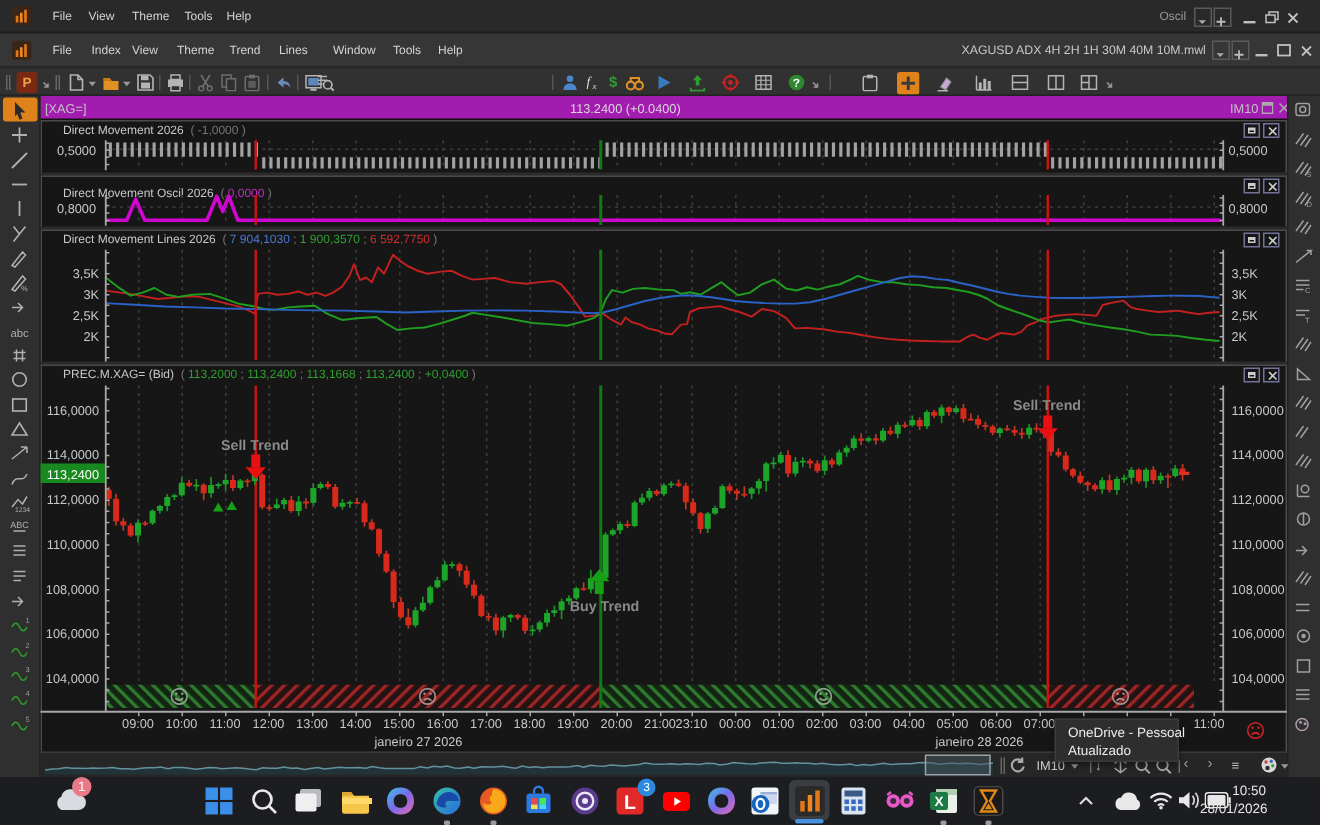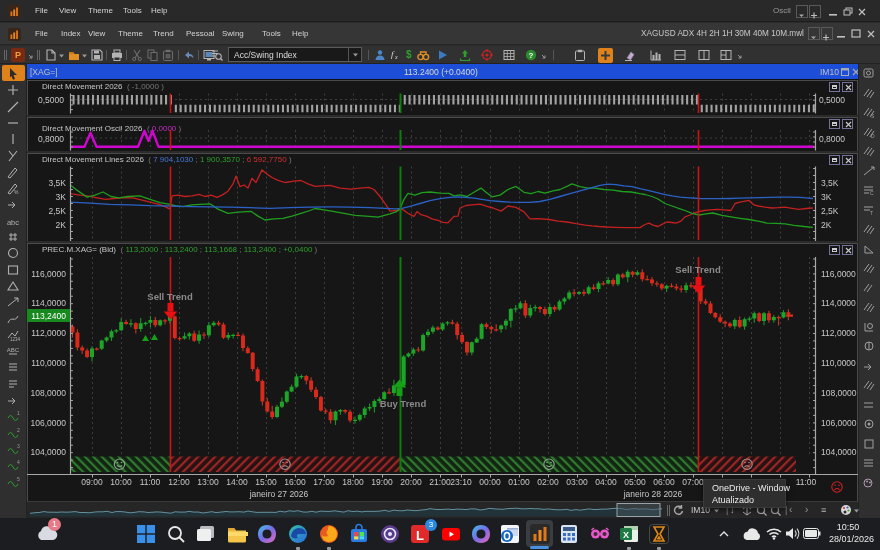--- a/index.html
+++ b/index.html
@@ -47,22 +47,22 @@
           <rect width="13" height="13" rx="2" fill="#3a2618"></rect>
           <rect x="2.5" y="6.5" width="1.8" height="4.5" fill="#e07818"></rect>
           <rect x="5.3" y="4.5" width="1.8" height="6.5" fill="#f08820"></rect>
           <rect x="8.1" y="2.5" width="1.8" height="8.5" fill="#e07818"></rect>
         </svg></div>
 <div class="menu" style="left:35px">File</div>
       <div class="menu" style="left:61px">Index</div>
 <div class="menu" style="left:88px">View</div>
       <div class="menu" style="left:118px">Theme</div>
 <div class="menu" style="left:153px">Trend</div>
-      <div class="menu" style="left:186px">Pessoal</div>
-<div class="menu" style="left:222px">Swing</div>
+      <div class="menu" style="left:186px">Lines</div>
+<div class="menu" style="left:222px">Window</div>
       <div class="menu" style="left:262px">Tools</div>
 <div class="menu" style="left:292px">Help</div>
 <div style="position:absolute;left:641px;top:6px;color:#c8c8c8;font-size:8.2px">XAGUSD ADX 4H 2H 1H 30M 40M 10M.mwl</div>
 <div class="wbtn" style="left:808px;top:4px"><svg width="9" height="9" viewBox="0 0 9 9">
           <path d="M2 3.5 L4.5 6 L7 3.5z" fill="#aaa"></path>
         </svg></div>
 <div class="wbtn" style="left:821px;top:4px"><svg width="9" height="9" viewBox="0 0 9 9">
           <path d="M4 1.5 v6 M1 4.5 h6" stroke="#bbb" stroke-width="1.2"></path>
         </svg></div>
 <svg style="position:absolute;left:836px;top:6px" width="10" height="10" viewBox="0 0 10 10">
@@ -132,25 +132,20 @@
 <svg style="position:absolute;left:203px;top:3px" width="12" height="12" viewBox="0 0 12 12">
         <rect x="1" y="1.5" width="10" height="8" fill="none" stroke="#b4b4b4"></rect>
         <rect x="2.5" y="3" width="7" height="5" fill="#5a88b8"></rect>
         <rect x="4" y="10" width="4" height="1.5" fill="#b4b4b4"></rect>
       </svg>
       <svg style="position:absolute;left:211px;top:3px" width="12" height="12" viewBox="0 0 12 12">
         <path d="M1 2h6 M1 4.5h6 M1 7h3" stroke="#b4b4b4"></path>
         <circle cx="7.5" cy="7.5" r="2.8" fill="none" stroke="#b4b4b4" stroke-width="1.1"></circle>
         <path d="M9.5 9.5 L11.5 11.5" stroke="#b4b4b4" stroke-width="1.3"></path>
       </svg>
-<div style="position:absolute;left:228px;top:1px;width:134px;height:15px;background:#191919;border:1px solid #5a5a5a;color:#ddd;font-size:8.5px;line-height:14px;padding-left:5px">Acc/Swing Index<span style="position:absolute;right:0;top:0;width:13px;height:13px;border-left:1px solid #555">
-          <svg style="position:absolute;left:3px;top:4px" width="7" height="6" viewBox="0 0 7 6">
-            <path d="M1 1.5 L3.5 4.5 L6 1.5z" fill="#999"></path>
-          </svg>
-        </span></div>
 <div style="position:absolute;left:368px;top:4px;width:1px;height:10px;background:#555"></div>
 <svg style="position:absolute;left:374px;top:3px" width="12" height="12" viewBox="0 0 12 12">
         <circle cx="6" cy="3.5" r="2.2" fill="#4a86c8"></circle>
         <path d="M1.5 11 a4.5 4.5 0 0 1 9 0z" fill="#4a86c8"></path>
       </svg>
       <svg style="position:absolute;left:390px;top:2px" width="12" height="13" viewBox="0 0 12 13">
         <text x="1" y="9" font-size="9" font-style="italic" fill="#ddd" font-family="Liberation Serif">f</text>
         <text x="5" y="11" font-size="6" font-style="italic" fill="#ddd" font-family="Liberation Serif">x</text>
       </svg>
       <svg style="position:absolute;left:404px;top:2px" width="12" height="13" viewBox="0 0 12 13">
@@ -212,23 +207,23 @@
         <path d="M6 1.5 v9" stroke="#b4b4b4"></path>
       </svg>
       <svg style="position:absolute;left:720px;top:3px" width="12" height="12" viewBox="0 0 12 12">
         <rect x="1" y="1.5" width="10" height="9" fill="none" stroke="#b4b4b4"></rect>
         <path d="M6 1.5 v9 M1 6 h5" stroke="#b4b4b4"></path>
       </svg>
 <svg style="position:absolute;left:737px;top:8px" width="5" height="5" viewBox="0 0 5 5">
         <path d="M1 1 L4 4 M4 1.5 V4 H1.5" stroke="#999" stroke-width="1" fill="none"></path>
       </svg>
 </div>
-<div style="position:absolute;left:0;top:64px;width:880px;height:16px;background:#1d4ed8;border-bottom:1px solid #111">
+<div style="position:absolute;left:0;top:64px;width:880px;height:16px;background:#a21caf;border-bottom:1px solid #111">
 <div style="position:absolute;left:30px;top:3px;color:#c0c0c0;font-size:8.5px">[XAG=]</div>
-<div style="position:absolute;left:404px;top:3px;color:#d8d8d8;font-size:8.5px">113.2400 (+0.0400)</div>
+<div style="position:absolute;left:380px;top:3px;color:#d8d8d8;font-size:8.5px">113.2400 (+0.0400)</div>
 <div style="position:absolute;left:820px;top:3px;color:#c0c0c0;font-size:8.5px">IM10</div>
 <svg style="position:absolute;left:841px;top:4px" width="8" height="8" viewBox="0 0 8 8">
         <rect x="0.5" y="0.5" width="7" height="7" fill="none" stroke="#aaa"></rect>
         <rect x="0.5" y="0.5" width="7" height="2" fill="#aaa"></rect>
       </svg>
 <svg style="position:absolute;left:852px;top:4px" width="8" height="8" viewBox="0 0 8 8">
         <path d="M1 1 L7 7 M7 1 L1 7" stroke="#aaa" stroke-width="1.1"></path>
       </svg>
 </div>
 
@@ -612,21 +607,21 @@
       <text x="653" y="497" text-anchor="middle" class="axlab">janeiro 28 2026</text>
       <circle cx="837" cy="487" r="5.2" fill="none" stroke="#cc2222" stroke-width="1.1"></circle>
       <circle cx="835" cy="485.2" r="0.8" fill="#cc2222"></circle>
       <circle cx="839" cy="485.2" r="0.8" fill="#cc2222"></circle>
       <path d="M834.4 489.8 q2.6 -2.6 5.2 0" stroke="#cc2222" stroke-width="1.1" fill="none"></path>
 <path d="M30 513.3 L35 512.7 L39 512.5 L44 511.6 L48 512.2 L53 512.2 L57 512.3 L62 512.0 L66 512.2 L71 512.0 L75 511.6 L80 512.5 L85 512.5 L89 512.8 L94 512.1 L98 511.8 L103 511.8 L107 511.3 L112 512.5 L116 511.6 L121 511.6 L125 512.0 L130 512.8 L135 512.3 L139 511.7 L144 511.9 L148 512.5 L153 512.2 L157 511.9 L162 512.2 L166 512.7 L171 513.2 L175 511.8 L180 512.1 L185 512.1 L189 511.4 L194 512.1 L198 512.0 L203 513.0 L207 512.4 L212 511.7 L216 512.6 L221 512.1 L226 511.5 L230 511.9 L235 511.9 L239 511.7 L244 512.1 L248 511.0 L253 511.9 L257 512.4 L262 512.3 L266 512.3 L271 512.3 L276 512.4 L280 511.2 L285 512.0 L289 510.8 L294 511.3 L298 510.7 L303 512.0 L307 512.1 L312 511.3 L316 512.2 L321 511.1 L326 511.4 L330 511.4 L335 510.8 L339 511.5 L344 512.1 L348 510.7 L353 511.6 L357 511.1 L362 511.9 L366 511.3 L371 511.4 L376 511.3 L380 511.1 L385 510.3 L389 511.4 L394 510.1 L398 510.7 L403 510.8 L407 510.0 L412 510.4 L416 510.7 L421 510.1 L426 509.6 L430 508.6 L435 509.4 L439 509.5 L444 509.4 L448 509.1 L453 509.6 L457 509.1 L462 509.3 L466 509.6 L471 508.8 L476 509.0 L480 510.0 L485 509.4 L489 508.4 L494 508.8 L498 509.1 L503 509.3 L507 508.7 L512 508.4 L517 508.2 L521 508.8 L526 508.8 L530 508.5 L535 508.8 L539 508.8 L544 509.4 L548 508.9 L553 509.5 L557 509.8 L562 509.8 L567 509.3 L571 510.4 L576 509.6 L580 510.2 L585 509.5 L589 508.9 L594 509.6 L598 509.4 L603 509.1 L607 509.1 L612 508.5 L617 508.3 L621 508.5 L626 509.5 L630 509.1 L635 508.6 L639 509.2 L644 508.9 L648 509.0 L653 509.7 L657 509.2 L662 508.7 L662 516.5 L30 516.5z" fill="#223239"></path>
       <path d="M30 513.3 L35 512.7 L39 512.5 L44 511.6 L48 512.2 L53 512.2 L57 512.3 L62 512.0 L66 512.2 L71 512.0 L75 511.6 L80 512.5 L85 512.5 L89 512.8 L94 512.1 L98 511.8 L103 511.8 L107 511.3 L112 512.5 L116 511.6 L121 511.6 L125 512.0 L130 512.8 L135 512.3 L139 511.7 L144 511.9 L148 512.5 L153 512.2 L157 511.9 L162 512.2 L166 512.7 L171 513.2 L175 511.8 L180 512.1 L185 512.1 L189 511.4 L194 512.1 L198 512.0 L203 513.0 L207 512.4 L212 511.7 L216 512.6 L221 512.1 L226 511.5 L230 511.9 L235 511.9 L239 511.7 L244 512.1 L248 511.0 L253 511.9 L257 512.4 L262 512.3 L266 512.3 L271 512.3 L276 512.4 L280 511.2 L285 512.0 L289 510.8 L294 511.3 L298 510.7 L303 512.0 L307 512.1 L312 511.3 L316 512.2 L321 511.1 L326 511.4 L330 511.4 L335 510.8 L339 511.5 L344 512.1 L348 510.7 L353 511.6 L357 511.1 L362 511.9 L366 511.3 L371 511.4 L376 511.3 L380 511.1 L385 510.3 L389 511.4 L394 510.1 L398 510.7 L403 510.8 L407 510.0 L412 510.4 L416 510.7 L421 510.1 L426 509.6 L430 508.6 L435 509.4 L439 509.5 L444 509.4 L448 509.1 L453 509.6 L457 509.1 L462 509.3 L466 509.6 L471 508.8 L476 509.0 L480 510.0 L485 509.4 L489 508.4 L494 508.8 L498 509.1 L503 509.3 L507 508.7 L512 508.4 L517 508.2 L521 508.8 L526 508.8 L530 508.5 L535 508.8 L539 508.8 L544 509.4 L548 508.9 L553 509.5 L557 509.8 L562 509.8 L567 509.3 L571 510.4 L576 509.6 L580 510.2 L585 509.5 L589 508.9 L594 509.6 L598 509.4 L603 509.1 L607 509.1 L612 508.5 L617 508.3 L621 508.5 L626 509.5 L630 509.1 L635 508.6 L639 509.2 L644 508.9 L648 509.0 L653 509.7 L657 509.2 L662 508.7" stroke="#64919f" stroke-width="1" fill="none"></path>
       <rect x="617" y="503.5" width="43" height="13" fill="#46565e" fill-opacity="0.5" stroke="#98a2a8" stroke-width="1"></rect>
 </svg>
 <div style="position:absolute;left:703px;top:479px;width:83px;height:29px;background:#2e2e2e;border:1px solid #3a3a3a;box-shadow:0 2px 5px rgba(0,0,0,0.5);z-index:5">
-<div style="position:absolute;left:8px;top:3px;color:#ececec;font-size:9px;white-space:nowrap">OneDrive - Window</div>
+<div style="position:absolute;left:8px;top:3px;color:#ececec;font-size:9px;white-space:nowrap">OneDrive - Pessoal</div>
 <div style="position:absolute;left:8px;top:15px;color:#ececec;font-size:9px">Atualizado</div>
 </div>
 <div style="position:absolute;left:0;top:518px;width:880px;height:32px;background:#1c1d20"></div>
 <div style="position:absolute;left:526px;top:520px;width:27px;height:27px;background:#3a3d42;border-radius:4px"></div>
     <div style="position:absolute;left:530px;top:546px;width:19px;height:3px;border-radius:1.5px;background:#4a90e0"></div>
     <svg style="position:absolute;left:135.0px;top:523px" width="22" height="22" viewBox="0 0 22 22">
       <rect x="2" y="2" width="8.3" height="8.3" fill="#3a8fe8"></rect>
       <rect x="11.7" y="2" width="8.3" height="8.3" fill="#3a8fe8"></rect>
       <rect x="2" y="11.7" width="8.3" height="8.3" fill="#3a8fe8"></rect>
       <rect x="11.7" y="11.7" width="8.3" height="8.3" fill="#3a8fe8"></rect>
@@ -763,14 +758,14 @@
     </svg>
 <svg style="position:absolute;left:785px;top:527px" width="15" height="13" viewBox="0 0 15 13">
       <path d="M1 4.5 h3 L8 1 v11 L4 8.5 H1z" fill="#e8e8e8"></path>
       <path d="M10 3.5 a5 5 0 0 1 0 6 M12 1.5 a8 8 0 0 1 0 10" stroke="#e8e8e8" stroke-width="1.2" fill="none" opacity="0.9"></path>
     </svg>
 <svg style="position:absolute;left:803px;top:528px" width="18" height="11" viewBox="0 0 18 11">
       <rect x="0.5" y="0.5" width="15" height="10" rx="2" fill="none" stroke="#e8e8e8" stroke-width="1"></rect>
       <rect x="2" y="2" width="12" height="7" rx="1" fill="#e8e8e8"></rect>
       <rect x="16" y="3.5" width="1.5" height="4" fill="#e8e8e8"></rect>
     </svg>
-<div style="position:absolute;left:822px;top:522px;width:52px;text-align:center;color:#e8e8e8;font-size:9px">10:50</div>
-<div style="position:absolute;left:800px;top:534px;width:74px;text-align:right;color:#e8e8e8;font-size:9px">28/01/2026</div>
+<div style="position:absolute;left:792px;top:522px;width:52px;text-align:right;color:#e8e8e8;font-size:9px">10:50</div>
+<div style="position:absolute;left:800px;top:534px;width:74px;text-align:left;color:#e8e8e8;font-size:9px">28/01/2026</div>
 </div>
 </body></html>

